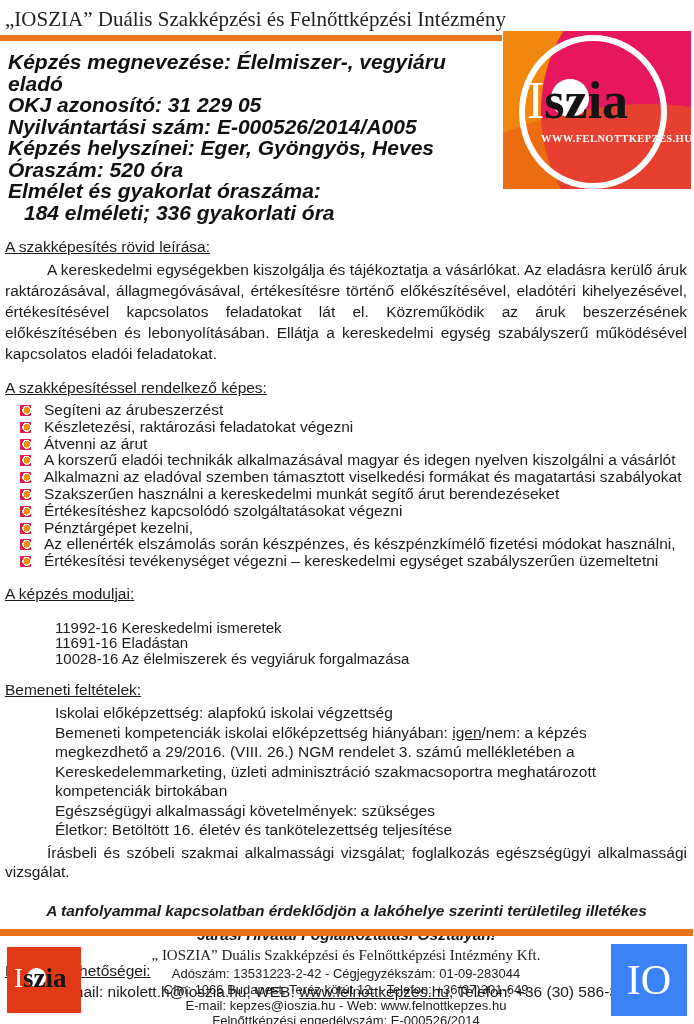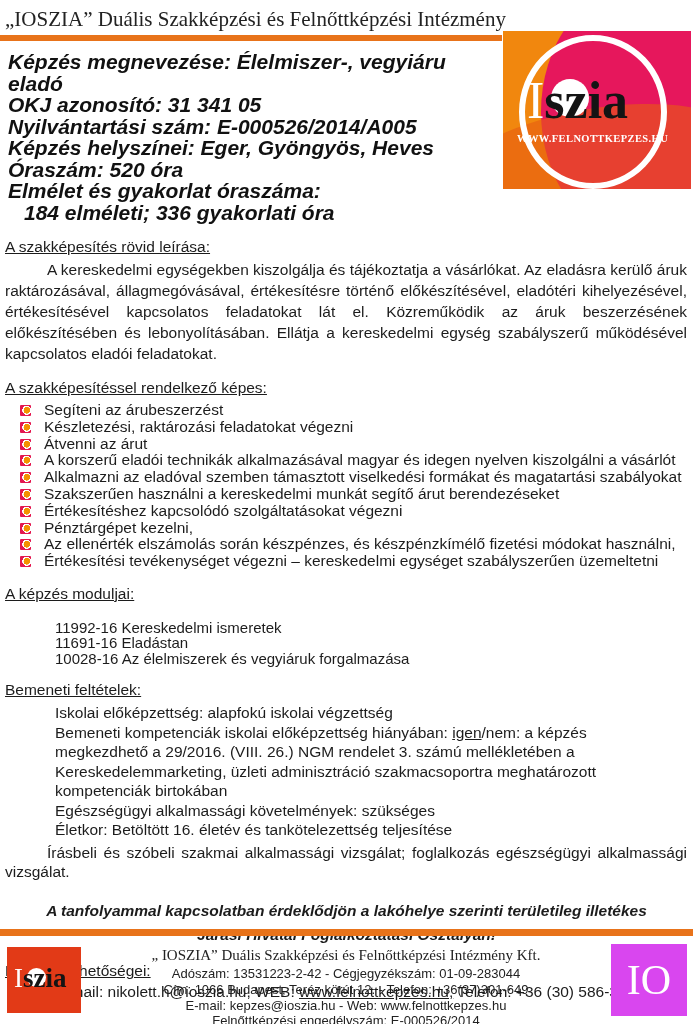--- a/index.html
+++ b/index.html
@@ -13,21 +13,21 @@
   
   .logo{position:absolute;top:31px;right:2px;width:188px;height:158px;background:#f1870e;overflow:hidden;}
   .logo-swoosh{position:absolute;left:-60px;top:78px;width:300px;height:110px;background:#e85c12;
                border-radius:50%;transform:rotate(-10deg);opacity:.6;}
   .logo-pink{position:absolute;right:-40px;top:-44px;width:190px;height:250px;background:#e6175c;border-radius:50%;}
   .logo-ring{position:absolute;left:16px;top:4px;width:136px;height:142px;border:6px solid #fff;border-radius:50%;}
   .logo-word{position:absolute;left:24px;top:44px;font-family:"Liberation Serif",serif;font-size:52px;line-height:1;}
   .logo-word .disc{position:absolute;left:24px;top:4px;width:38px;height:38px;background:#fff;border-radius:50%;}
   .logo-word .li{position:relative;color:#fff;}
   .logo-word .lrest{position:relative;color:#141414;font-weight:bold;}
-  .logo-url{position:absolute;left:14px;top:102px;font-family:"Liberation Serif",serif;font-size:10.5px;
+  .logo-url{position:absolute;left:38px;top:102px;font-family:"Liberation Serif",serif;font-size:10.5px;
             color:#fff;letter-spacing:.4px;font-weight:bold;}
 
   
   .info{margin:10px 0 0 8px;font-size:21px;font-weight:bold;line-height:21.5px;color:#111;width:470px;font-style:italic;}
   .info .indent{padding-left:16px;}
 
   
   .sec-h{margin:14px 0 0 5px;font-size:15.5px;line-height:19px;}
   .u{text-decoration:underline;}
   .lead-para{margin:3px 6px 0 5px;text-align:justify;text-indent:42px;font-size:15.5px;line-height:21px;}
@@ -47,21 +47,21 @@
   .footer{position:absolute;left:0;top:941px;width:694px;display:flex;align-items:flex-start;
           justify-content:space-between;padding:0 7px;box-sizing:border-box;}
   .f-logo-left{position:relative;width:74px;height:66px;background:#e23a17;margin-top:6px;flex:0 0 auto;}
   .fl-word{position:absolute;left:7px;top:18px;font-family:"Liberation Serif",serif;font-size:27px;line-height:1;}
   .fl-word .disc{position:absolute;left:13px;top:3px;width:19px;height:19px;background:#fff;border-radius:50%;}
   .fl-word .li{position:relative;color:#fff;}
   .fl-word .lrest{position:relative;color:#141414;font-weight:bold;}
   .f-center{flex:1;text-align:center;padding-top:6px;}
   .f-company{font-family:"Liberation Serif",serif;font-size:15px;color:#222;margin-bottom:2px;text-align:center;}
   .f-line{font-size:13px;line-height:15.8px;color:#222;}
-  .f-logo-right{width:76px;height:72px;background:#d946ef;color:#fff;display:flex;align-items:center;
+  .f-logo-right{width:76px;height:72px;background:#3b82f6;color:#fff;display:flex;align-items:center;
                 justify-content:center;font-family:"Liberation Serif",serif;font-size:42px;margin-top:3px;flex:0 0 auto;}
 </style>
 </head>
 <body>
 
 <div class="page">
 
   <div class="top-title">„IOSZIA” Duális Szakképzési és Felnőttképzési Intézmény</div>
   <div class="header-rule"></div>
 
@@ -70,21 +70,21 @@
     <div class="logo-swoosh"></div>
     <div class="logo-ring"></div>
     <div class="logo-word">
       <span class="disc"></span><span class="li">I</span><span class="lrest">szia</span>
     </div>
     <div class="logo-url">WWW.FELNOTTKEPZES.HU</div>
   </div>
 
   <div class="info">
     <div>Képzés megnevezése: Élelmiszer-, vegyiáru eladó</div>
-    <div>OKJ azonosító: 31 341 05</div>
+    <div>OKJ azonosító: 31 229 05</div>
     <div>Nyilvántartási szám: E-000526/2014/A005</div>
     <div>Képzés helyszínei: Eger, Gyöngyös, Heves</div>
     <div>Óraszám: 520 óra</div>
     <div>Elmélet és gyakorlat óraszáma:</div>
     <div class="indent">184 elméleti; 336 gyakorlati óra</div>
   </div>
 
   <div class="sec-h">
     <span class="u">A szakképesítés rövid leírása:</span>
   </div>

